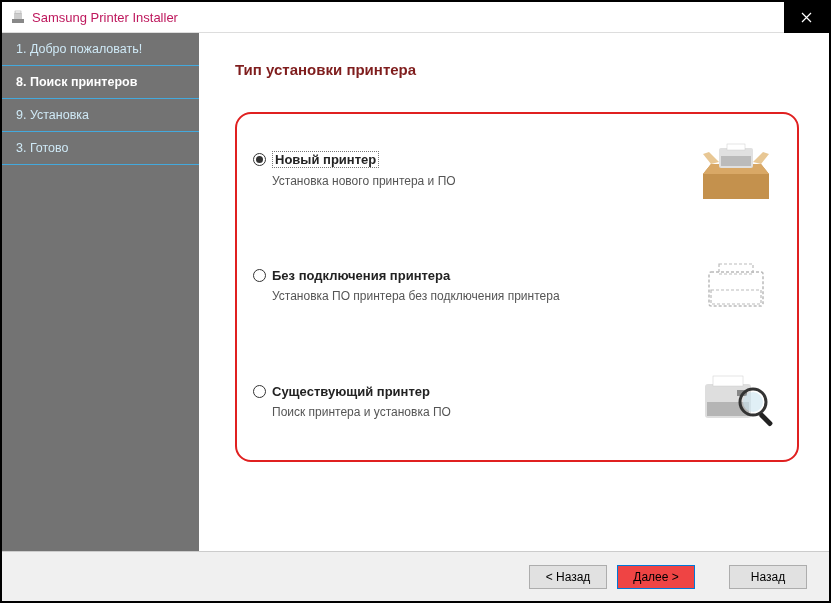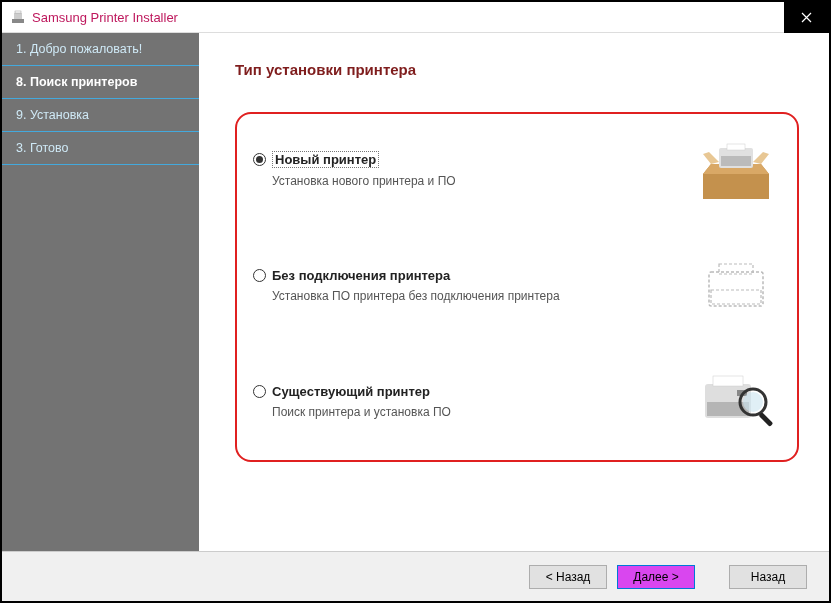--- a/index.html
+++ b/index.html
@@ -135,21 +135,21 @@
   background: #e1e1e1;
   font-size: 12px;
   color: #000;
   display: flex;
   align-items: center;
   justify-content: center;
   padding: 0 10px;
 }
 .btn.primary {
   border: 1px solid #0078d7;
-  background: #d946ef;
+  background: #ef4444;
 }
 .gap { width: 14px; }
 </style>
 </head>
 <body>
 
 <div class="titlebar">
   <span class="app-icon">
     <svg viewBox="0 0 16 16">
         <rect x="2" y="10" width="12" height="4" fill="#888"></rect>

